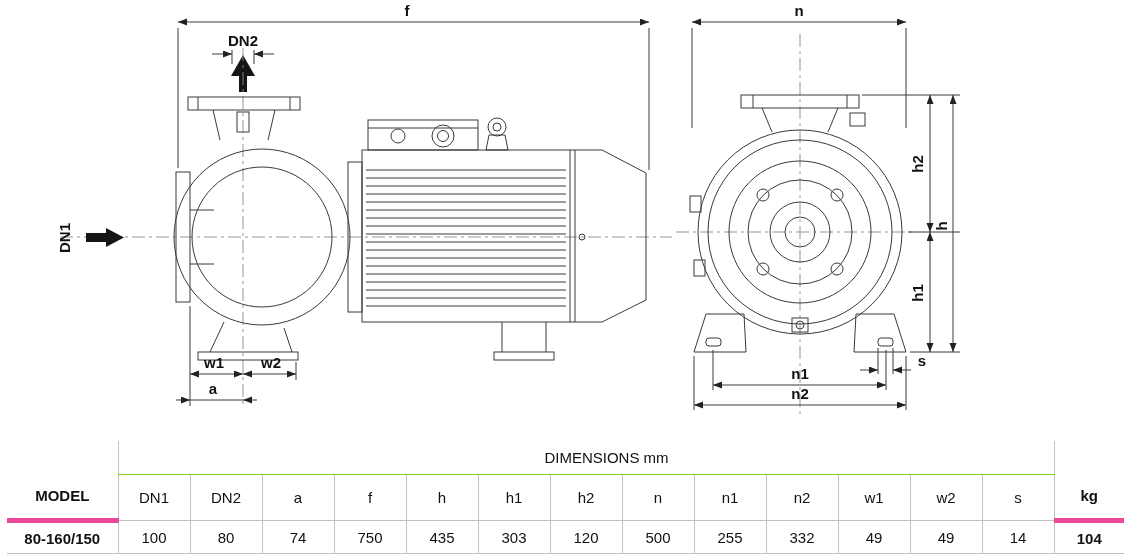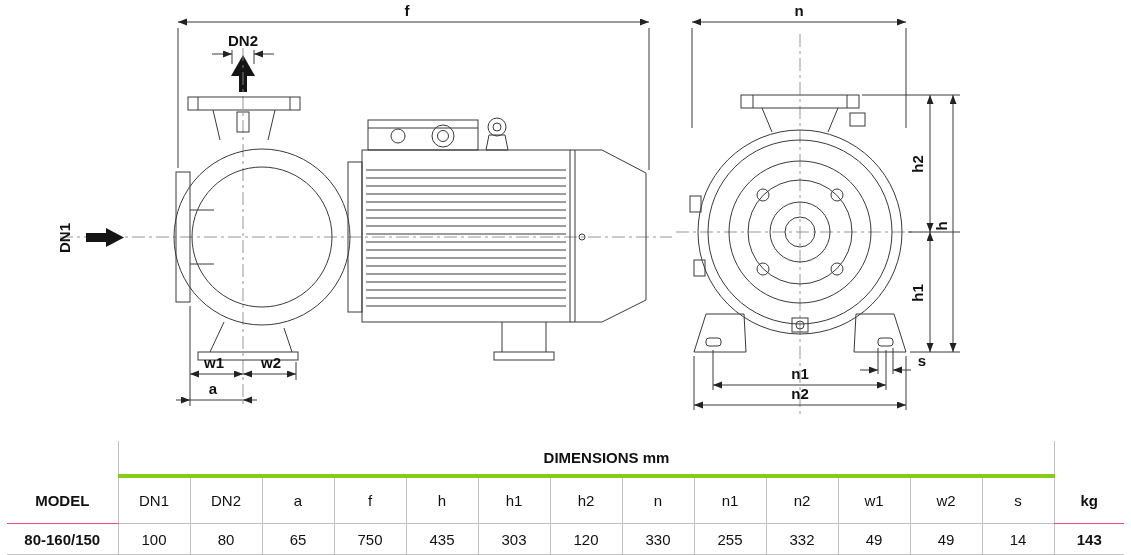--- a/index.html
+++ b/index.html
@@ -14,23 +14,23 @@
   svg .solid { fill:#151515; stroke:none; }
   svg .cl { stroke:#8a8a8a; stroke-width:0.9; stroke-dasharray:13 4 3 4; }
   svg text { stroke:none; fill:#111; font:bold 15px "Liberation Sans", sans-serif; }
   svg marker path { fill:#222; stroke:none; }
 
   
   table.dims { position:absolute; left:7px; top:441px; border-collapse:collapse; table-layout:fixed;
                width:1117px; font-size:15px; color:#111; }
   .dims td { text-align:center; border-left:1px solid #c2c2c2; padding:0; }
   .dims .model-cell, .dims .model-val { border-left:none; }
-  .dims .dims-title { border-bottom:4px solid #84cc16; font-weight:bold;padding-left:41px; }
+  .dims .dims-title { border-bottom:1px solid #84cc16; font-weight:normal;padding-left:41px; }
   .dims .r-head td { border-bottom:1px solid #c2c2c2; height:45px; }
-  .dims .model-cell, .dims .kg-cell { border-bottom:1px solid #ec4899; font-weight:bold;
+  .dims .model-cell, .dims .kg-cell { border-bottom:5px solid #ec4899; font-weight:bold;
                                       vertical-align:bottom; padding-bottom:14px; }
   .dims .r-title td { height:33px; }
   .dims .r-data td { height:30px; border-bottom:1px solid #c2c2c2; }
   .dims .model-val, .dims .kg-val { font-weight:bold;text-align:center; }
 </style>
 </head>
 <body>
 
 <div class="page">
 
@@ -217,29 +217,29 @@
         <td>n1</td>
         <td>n2</td>
         <td>w1</td>
         <td>w2</td>
         <td>s</td>
       </tr>
       <tr class="r-data">
         <td class="model-val">80-160/150</td>
         <td>100</td>
         <td>80</td>
-        <td>65</td>
+        <td>74</td>
         <td>750</td>
         <td>435</td>
         <td>303</td>
         <td>120</td>
-        <td>330</td>
+        <td>500</td>
         <td>255</td>
         <td>332</td>
         <td>49</td>
         <td>49</td>
         <td>14</td>
-        <td class="kg-val">143</td>
+        <td class="kg-val">104</td>
       </tr>
     </tbody>
   </table>
 
 </div>
 
 </body></html>

